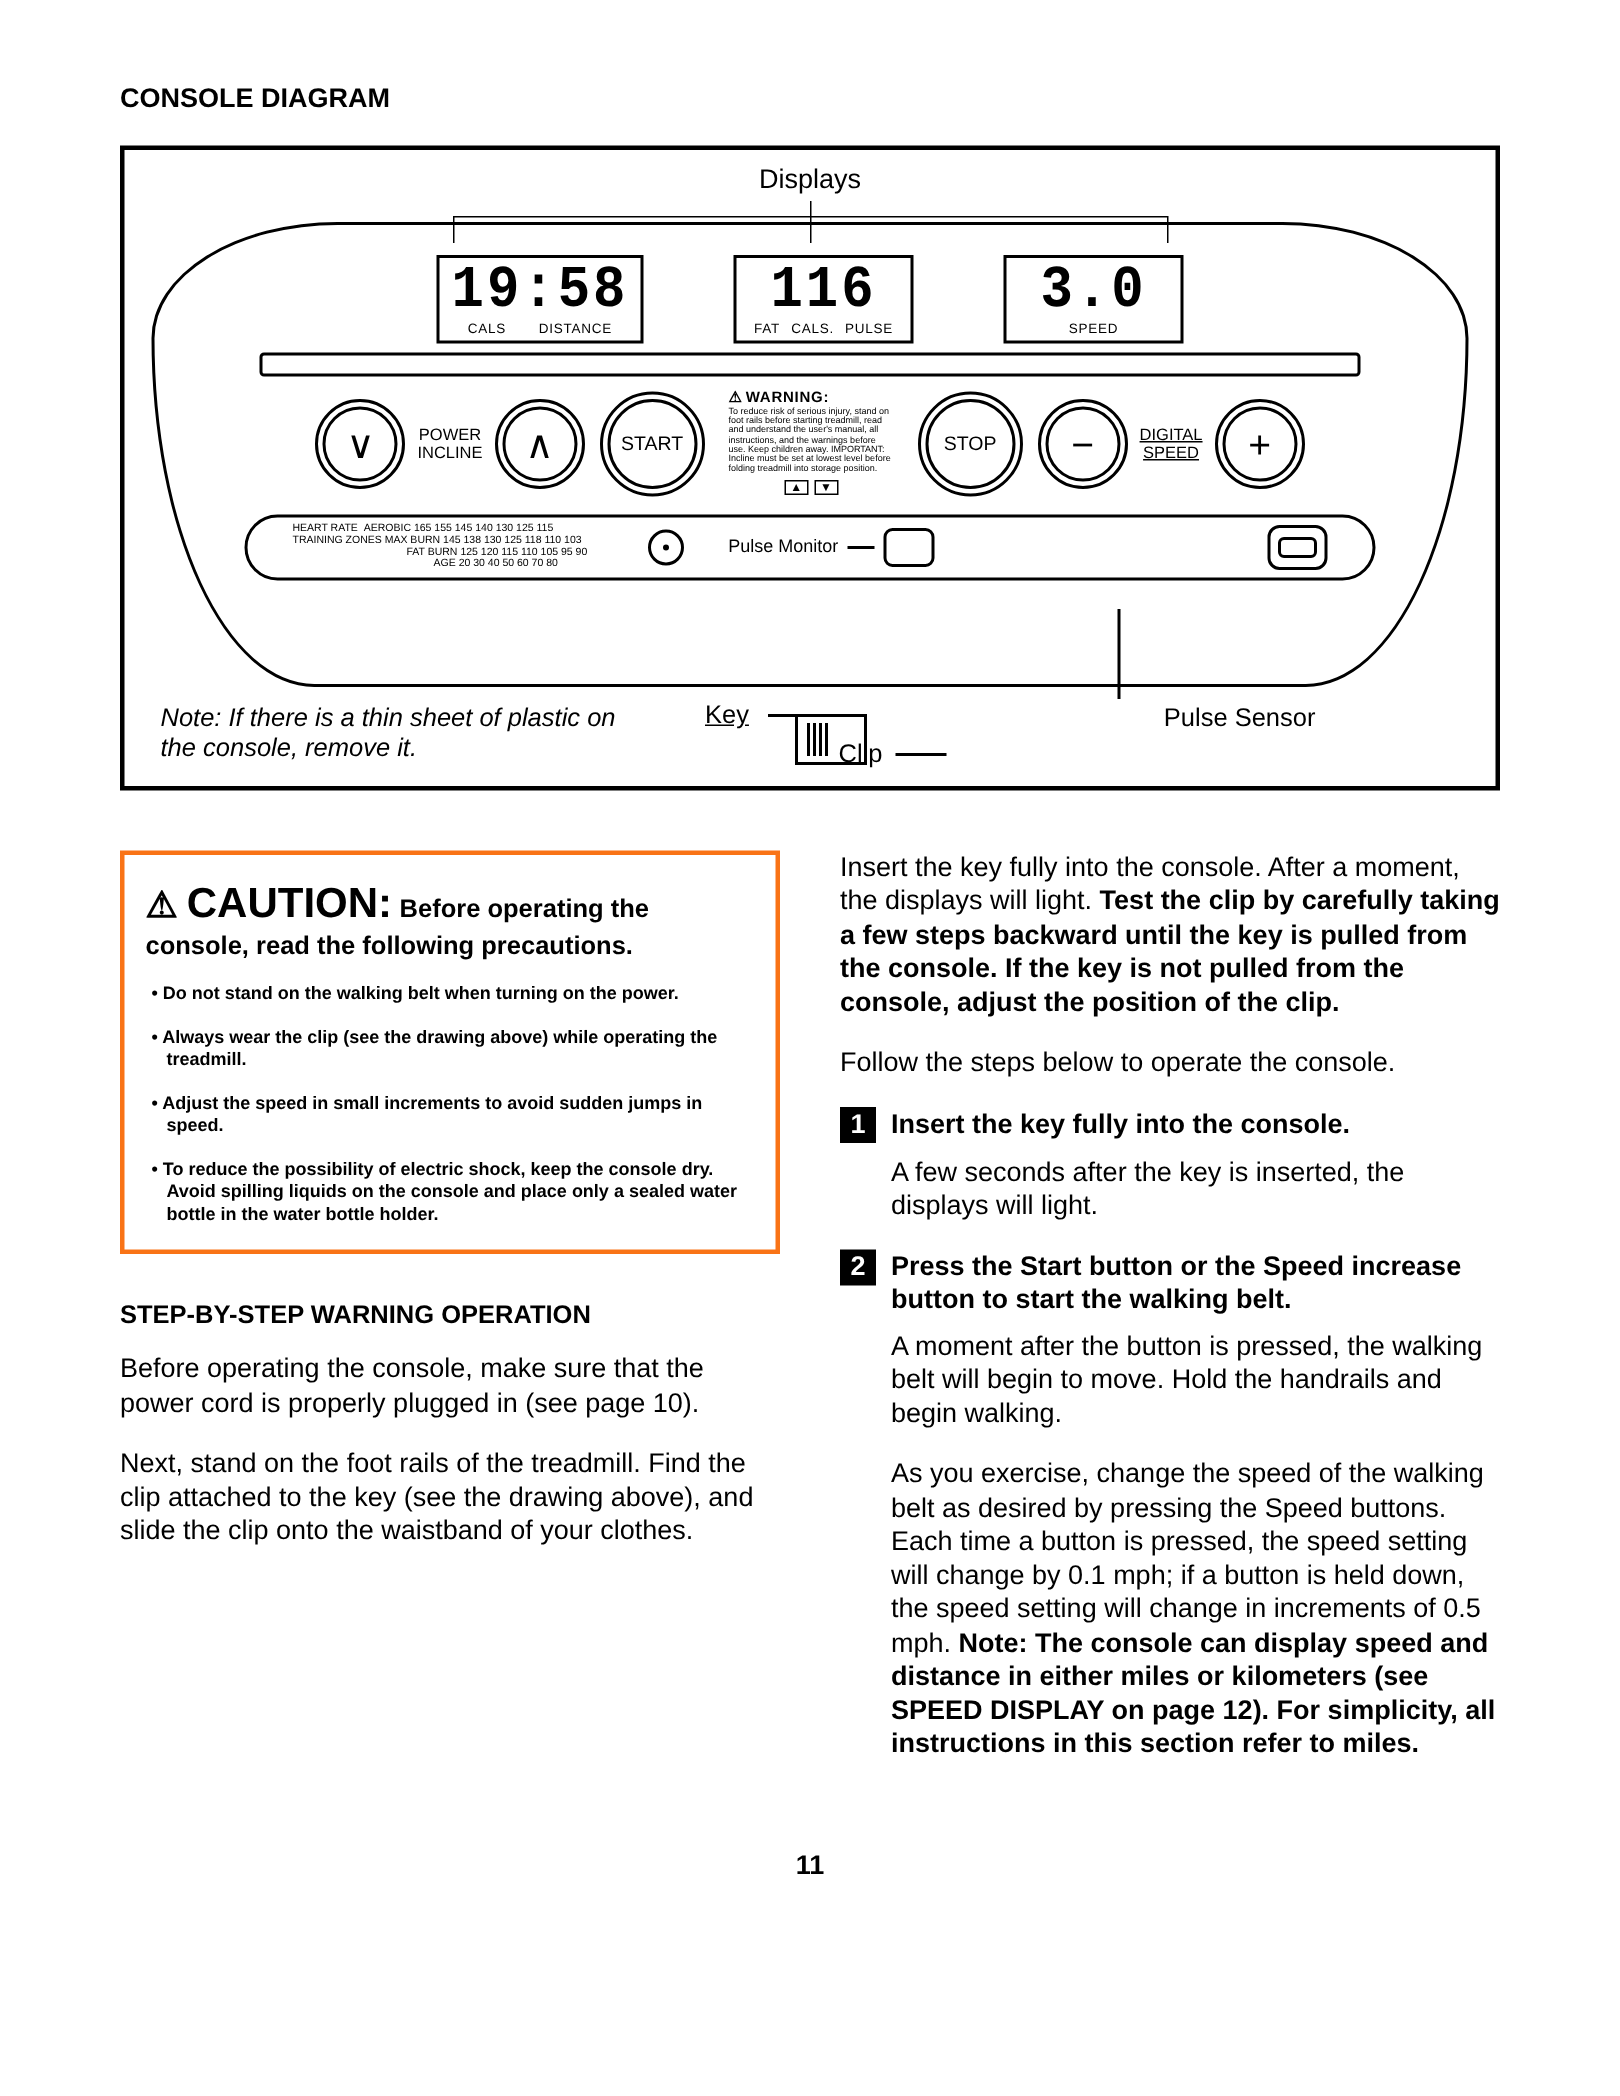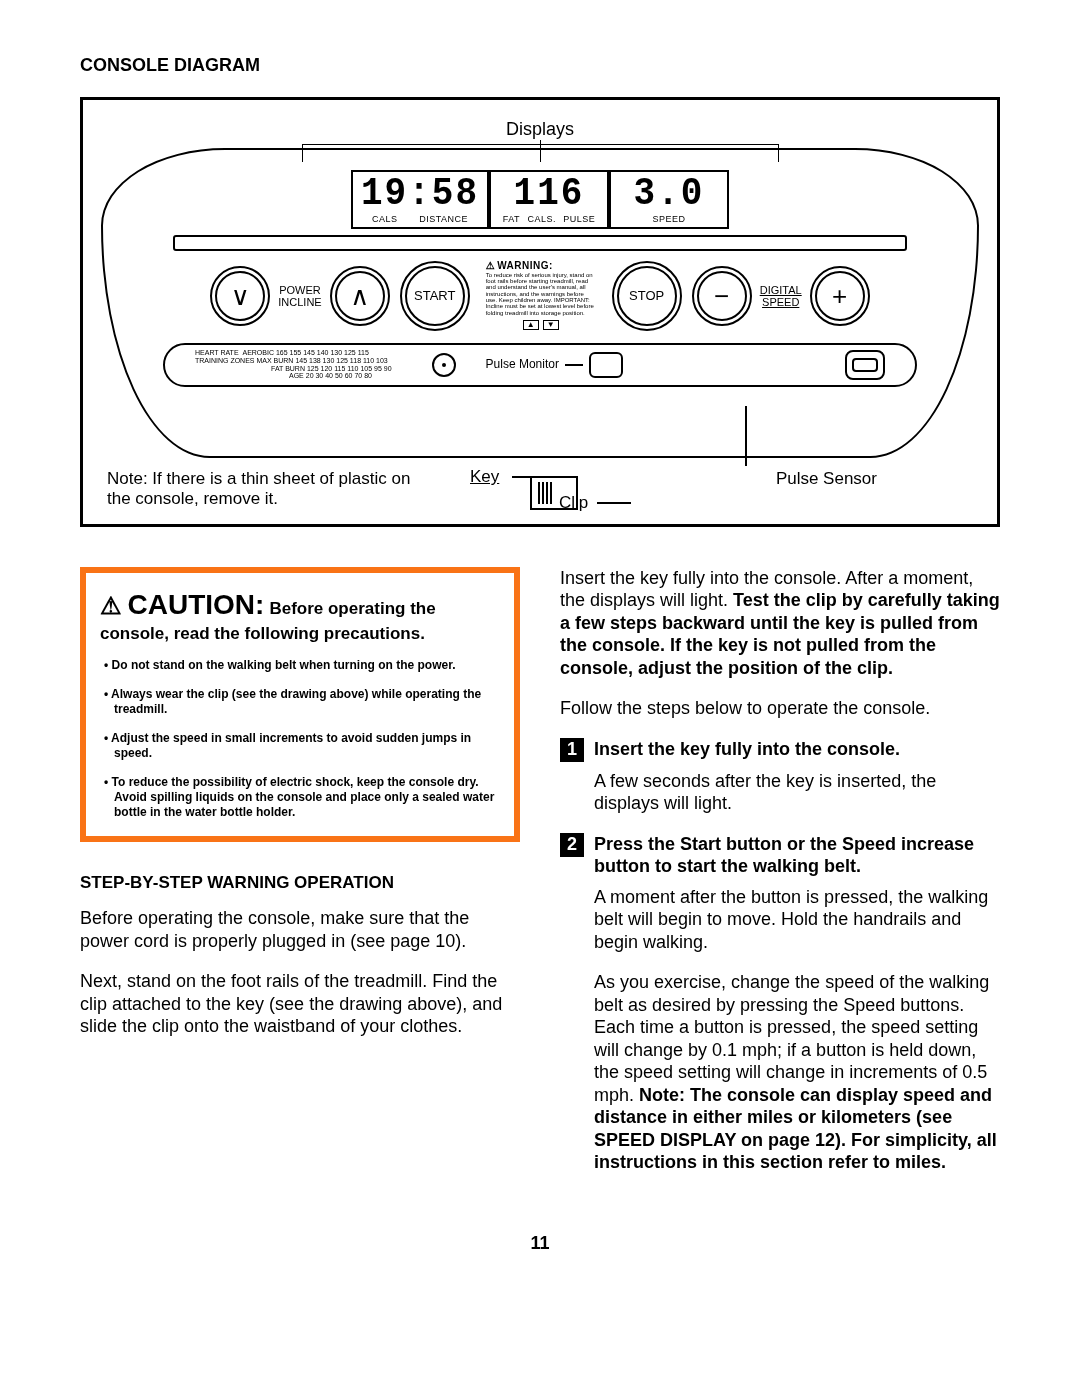--- a/index.html
+++ b/index.html
@@ -26,21 +26,21 @@
     position: relative;
     padding: 8px 18px 10px 18px;
   }
   .console-outer {
     position: relative;
     width: 100%;
     height: 350px;
   }
   .displays-label {
     position: absolute;
-    top: 18px;
+    top: 8px;
     left: 50%;
     transform: translateX(-50%);
     font-size: 18px;
     background: #fff;
     padding: 0 4px;
     z-index: 5;
   }
   
   .lead {
     position: absolute;
@@ -55,20 +55,21 @@
   .console-body {
     position: absolute;
     top: 40px; left: 0; right: 0; bottom: 0;
     border: 2px solid #000;
     border-radius: 160px 160px 140px 140px / 100px 100px 300px 300px;
     overflow: hidden;
   }
   .seg-row {
     display: flex;
     justify-content: center;
+    gap: 60px;
     margin-top: 20px;
   }
   .seg-display {
     border: 2px solid #000;
     padding: 4px 8px 2px 8px;
     text-align: center;
     min-width: 120px;
   }
   .seg-num {
     font-family: "Courier New", monospace;
@@ -179,35 +180,36 @@
     content:""; position:absolute; left:6px; top:4px; bottom:4px; width:14px;
     background: repeating-linear-gradient(90deg,#000 0 2px, #fff 2px 4px);
   }
   .note-text {
     position:absolute;
     left: 24px;
     bottom: 14px;
     font-size: 17px;
     max-width: 320px;
     line-height:1.2;
+    font-style:italic;
   }
   .callout {
     position:absolute;
     font-size: 17px;
   }
   .callout.key { left: 387px; bottom: 36px; text-decoration: underline; }
   .callout.key::after { content:""; position:absolute; left:42px; top:10px; width:46px; height:2px; background:#000;}
   .callout.clip-c { left: 476px; bottom: 10px; }
   .callout.clip-c::after { content:""; position:absolute; left:38px; top:10px; width:34px; height:2px; background:#000;}
   .callout.ps { right: 120px; bottom: 34px; }
   .callout.ps::before { content:""; position:absolute; right:130px; bottom:24px; width:2px; height:60px; background:#000;}
 
   
   .caution-box {
-    border: 6px solid #f97316;
+    border: 3px solid #f97316;
     padding: 14px 14px 16px 14px;
     margin-bottom: 30px;
   }
   .caution-title {
     font-size: 28px;
     font-weight: bold;
     display:inline;
   }
   .caution-title::before { content:"⚠"; font-size:24px; margin-right:6px; }
   .caution-sub {

